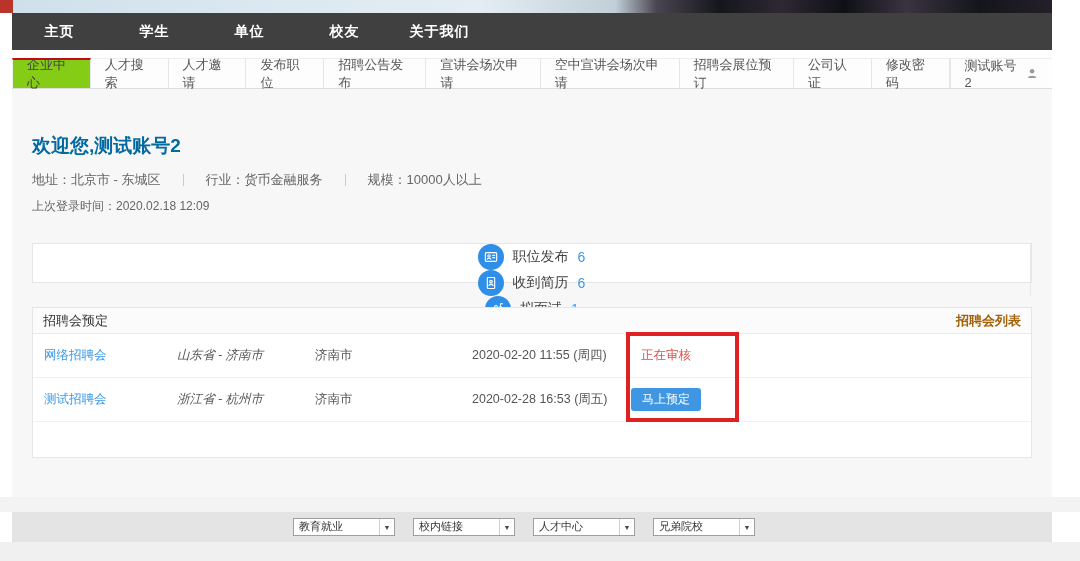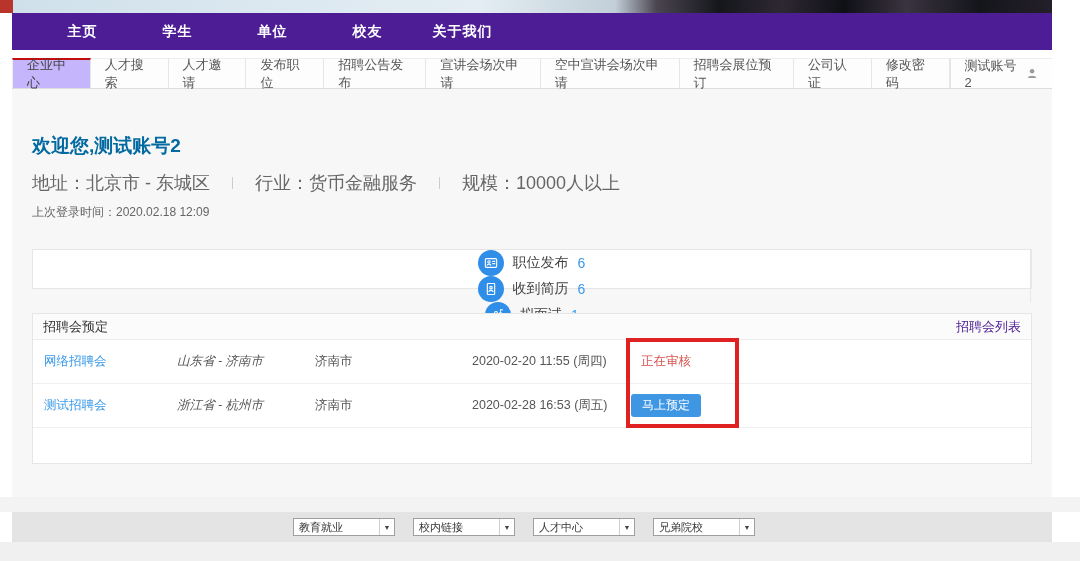--- a/index.html
+++ b/index.html
@@ -6,39 +6,39 @@
   html,body { width:1080px; height:561px; background:#ffffff; overflow:hidden;
     font-family:"Liberation Sans","DejaVu Sans",sans-serif; }
   .page { position:relative; width:1040px; margin-left:12px; }
 
   
   .corner-red { position:absolute; left:-12px; top:0; width:13px; height:13px; background:#b9352b; }
   .banner { height:13px; width:100%;
     background:linear-gradient(90deg,#cfe0ea 0%,#dde9f1 28%,#e3edf3 45%,#c2cfd8 58%,#4a4550 62%,#15161c 68%,#2e2833 74%,#0f1016 80%,#3a3340 86%,#14151b 93%,#241f2a 100%); }
 
   
-  .rednav { height:37px; background:#4c1d95; display:flex; align-items:center;padding-left:23px; }
+  .rednav { height:37px; background:#404040; display:flex; align-items:center; }
   .rednav .nav-item { width:95px; text-align:center; color:#ffffff; font-size:14px;
     font-weight:bold; cursor:pointer; letter-spacing:1px; }
 
   
   .tabbar { margin-top:8px; height:31px; display:flex; align-items:stretch;
     background:#fdfdfd; border-bottom:1px solid #dddddd; font-size:13px; color:#555; }
   .tab { display:flex; align-items:center; padding:0 14px; border-right:1px solid #e6e6e6;
     border-top:1px solid #eeeeee; cursor:pointer; background:#fdfdfd; }
-  .tab.active { border-top:2px solid #c00d0d; background:#c4b5fd; color:#444; }
+  .tab.active { border-top:2px solid #c00d0d; background:#84cc16; color:#444; }
   .tab:first-child { border-left:1px solid #eeeeee; }
   .user-cell { margin-left:auto; display:flex; align-items:center; gap:6px; padding:0 14px;
     border-left:1px solid #e6e6e6; border-top:1px solid #eeeeee; color:#555; cursor:pointer; }
   .user-cell svg { width:13px; height:13px; }
 
   
   .main { height:408px; background:#f7f7f7; padding:44px 20px 0 20px; }
   .welcome { font-size:19px; color:#0369a1; font-weight:bold; }
-  .infoline { margin-top:12px; font-size:18px; color:#666; display:flex; align-items:center; }
+  .infoline { margin-top:12px; font-size:13px; color:#666; display:flex; align-items:center; }
   .infoline .divider { width:1px; height:12px; background:#cccccc; margin:0 22px; }
   .lastlogin { margin-top:9px; font-size:12px; color:#666; }
 
   
   .stats { margin-top:28px; height:40px; background:#ffffff; border:1px solid #e6e6e6;
     display:flex;flex-direction:column; }
   .stat { flex:1; display:flex; align-items:center; justify-content:center; gap:9px;
     border-right:1px solid #e8e8e8; cursor:default; }
   .stat:last-child { border-right:none; }
   .stat .icon-circle { width:26px; height:26px; border-radius:50%; background:#2f8ee8;
@@ -46,39 +46,39 @@
   .stat .icon-circle svg { width:16px; height:16px; stroke:#ffffff; fill:none;
     stroke-width:1.7; stroke-linecap:round; stroke-linejoin:round; }
   .stat .label { font-size:14px; color:#444; }
   .stat .value { font-size:14px; color:#3a99e8; }
 
   
   .faircard { position:relative; margin-top:24px; height:151px; background:#ffffff;
     border:1px solid #e6e6e6; font-size:12.5px; }
   .fairhead { height:26px; display:flex; align-items:center; justify-content:space-between;
     padding:0 10px; background:#fbfbfb; border-bottom:1px solid #ececec; color:#333; font-size:13px; }
-  .fairlist-link { cursor:pointer; color:#4c1d95; }
+  .fairlist-link { cursor:pointer; color:#a16207;font-weight:bold; }
   .frow { height:44px; display:flex; align-items:center; border-bottom:1px solid #f0f0f0; color:#555; }
   .col-name { width:144px; padding-left:11px; color:#3a99e8; cursor:pointer; }
   .col-loc { width:138px;font-style:italic; }
   .col-city { width:157px; }
   .col-time { width:139px; }
   .col-status { width:110px; text-align:center; }
   .status-text { color:#d9534f; font-size:12.5px; }
   .book-btn { display:inline-block; background:#3f97e4; color:#ffffff; font-size:12px;
     padding:3px 11px; border-radius:3px; border:none; cursor:pointer; }
   .annotation { position:absolute; left:593px; top:24px; width:113px; height:90px;
     border:4px solid #e02121; pointer-events:none; }
 
   
   .band { height:15px; background:#f3f3f3; width:100%; }
   .footerbar { height:30px; background:#e4e4e4; display:flex; align-items:center;
     gap:18px; padding-left:281px; }
   .select { width:102px; height:18px; background:#ffffff; border:1px solid #9f9f9f;
-    display:flex; align-items:center; justify-content:space-between; font-size:11px;
+    display:flex; justify-content:space-between; font-size:11px;
     color:#333; padding-left:5px; cursor:pointer; }
   .select .arrow { width:15px; height:100%; display:flex; align-items:center;
     justify-content:center; font-size:7px; color:#444; border-left:1px solid #cfcfcf; }
   .select .arrow::after { content:"▼"; }
   .bottomstrip { height:19px; background:#f0f0f0; width:100%; }
   .footwrap { width:1040px; margin-left:12px; }
 </style>
 </head>
 <body>
 

